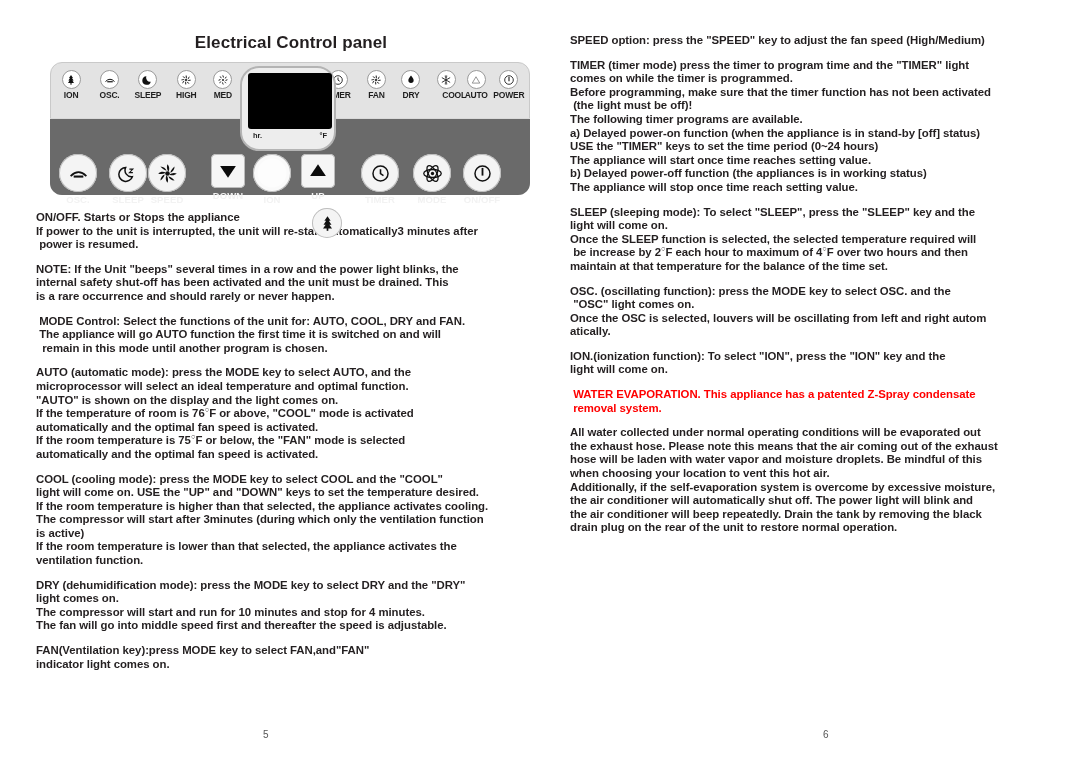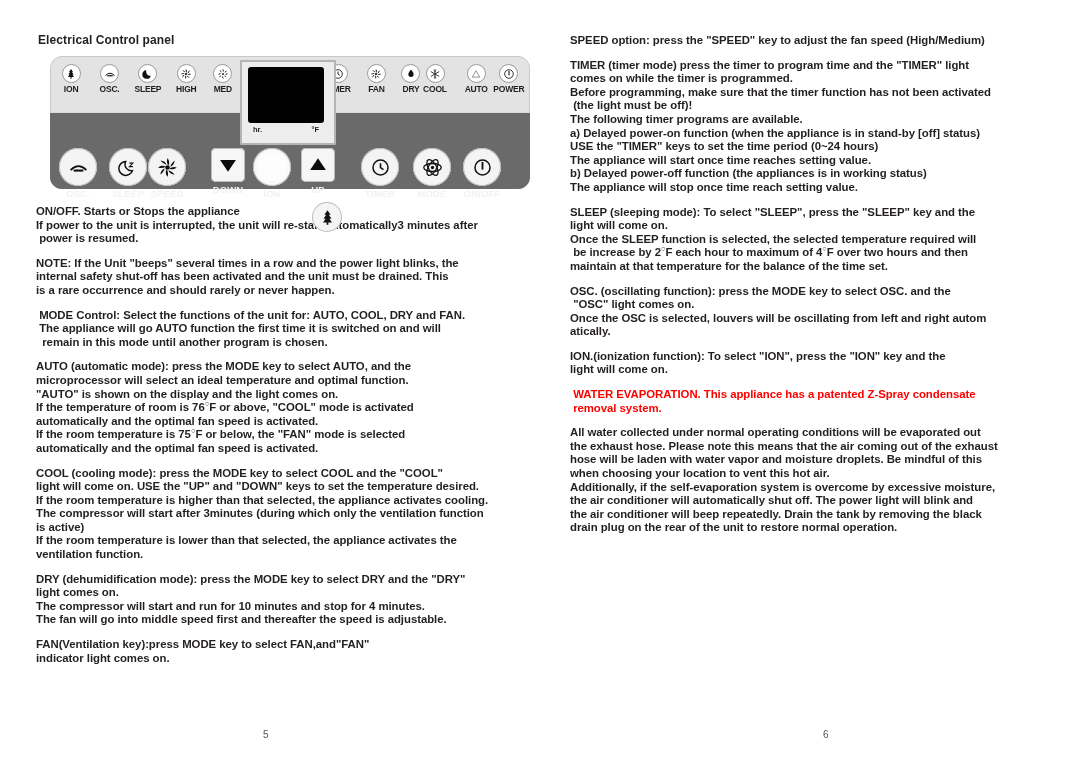--- a/index.html
+++ b/index.html
@@ -18,25 +18,26 @@
 
   
   #page { position: relative; width: 1080px; height: 763px; }
 
   .col { position: absolute; top: 0; }
   #col-left  { left: 32px;  width: 512px; }
   #col-right { left: 566px; width: 492px; }
 
   
   .page-title {
-    font-size: 12px;
+    font-size: 17px;
     font-weight: bold;
     letter-spacing: .1px;
     margin: 33px 0 0 6px;
     color: #231f20;
+    text-align: center;
   }
 
   
   .panel-wrap {
     position: relative;
     margin: 9px 0 0 18px;
     width: 480px;
     height: 133px;
   }
   .panel-body {
@@ -88,22 +89,22 @@
     white-space: nowrap;
   }
 
   
   .lcd-outer {
     position: absolute;
     left: 190px; top: 4px;
     width: 96px; height: 85px;
     background: #ededed;
     border: 2px solid #b4b4b4;
-    border-radius: 1px;
-    padding: 5px 10px 2px 6px;
+    border-radius: 19px;
+    padding: 5px 2px 2px 6px;
   }
   .lcd-screen {
     width: 100%; height: 56px;
     background: #000000;
     border-radius: 3px;
   }
   .lcd-units {
     display: flex; justify-content: space-between;
     font-size: 7.5px; font-weight: bold;
     color: #1c1c1c;
@@ -275,21 +276,21 @@
             <div class="lbl">FAN</div>
           </div>
           <div class="led" style="left: 340.96px;">
             <div class="bulb">
               <svg width="12" height="12" viewBox="0 0 24 24" fill="#111">
                 <path d="M12 3.2c3.4 4.3 5.3 7.1 5.3 9.5a5.3 5.3 0 1 1-10.6 0c0-2.4 1.9-5.2 5.3-9.5z"></path>
               </svg>
             </div>
             <div class="lbl">DRY</div>
           </div>
-          <div class="led" style="left: 365px;">
+          <div class="led" style="left: 376px; text-align: right;">
             <div class="bulb">
               <svg width="12" height="12" viewBox="0 0 24 24" fill="none" stroke="#111" stroke-width="1.7">
                 <path d="M12 2.4v19.2M3.7 7.2l16.6 9.6M20.3 7.2L3.7 16.8"></path>
                 <path d="M9.4 4.6L12 7l2.6-2.4M9.4 19.4L12 17l2.6 2.4" stroke-width="1.4"></path>
               </svg>
             </div>
             <div class="lbl">COOL</div>
           </div>
           <div class="led" style="left: 406.24px;">
             <div class="bulb">

